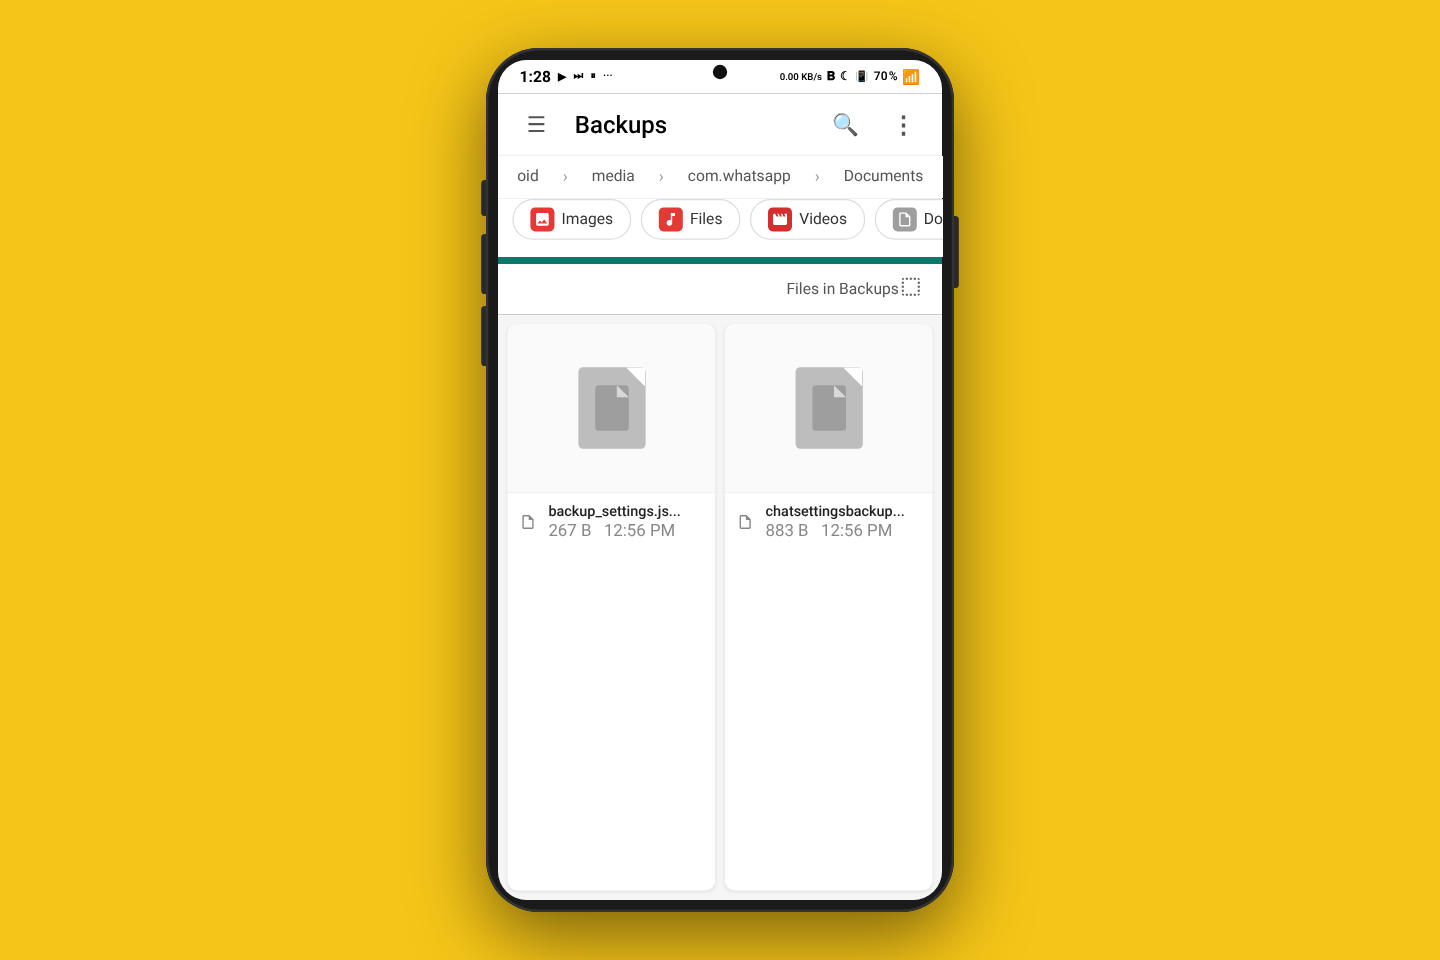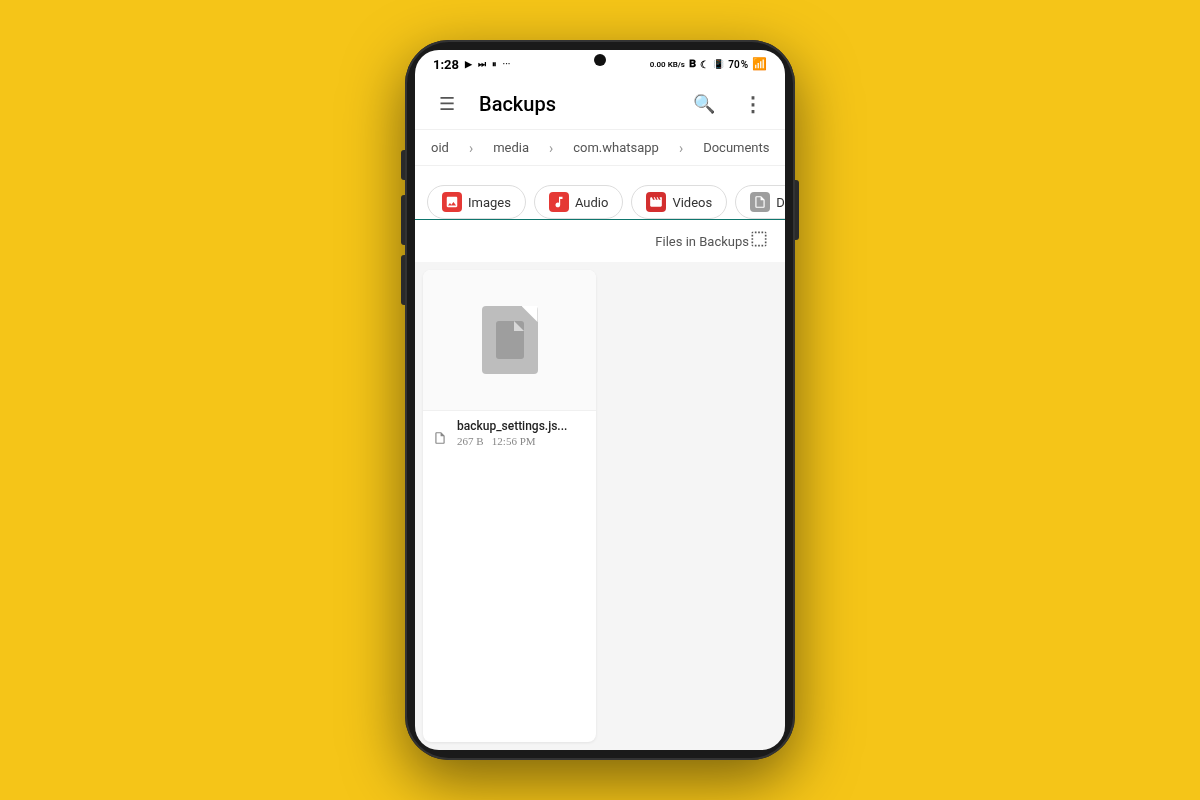--- a/index.html
+++ b/index.html
@@ -137,25 +137,25 @@
     .breadcrumb-sep {
       color: #999;
       font-size: 14px;
     }
 
     
     .filter-bar {
       background: #fff;
       height: 54px;
       display: flex;
-      align-items: flex-end;
+      align-items: flex-start;
       padding: 0 12px;
       gap: 8px;
       overflow-x: auto;
-      border-bottom: 1px solid #0f766e;
+      border-bottom: 6px solid #0f766e;
       scrollbar-width: none;
     }
 
     .filter-bar::-webkit-scrollbar { display: none; }
 
     .chip {
       display: flex;
       align-items: center;
       gap: 6px;
       padding: 6px 14px;
@@ -253,21 +253,21 @@
       right: 0;
       width: 16px;
       height: 16px;
       background: #fff;
       clip-path: polygon(0 0, 100% 100%, 100% 0);
     }
 
     .file-info {
       padding: 8px 10px;
       display: flex;
-      align-items: flex-end;
+      align-items: center;
       gap: 8px;
       border-top: 1px solid #f0f0f0;
     }
 
     .file-info-icon {
       width: 16px;
       height: 16px;
       color: #888;
       font-size: 14px;
       flex-shrink: 0;
@@ -282,24 +282,23 @@
     .file-name {
       font-size: 12px;
       color: #222;
       font-weight: 500;
       white-space: nowrap;
       overflow: hidden;
       text-overflow: ellipsis;
     }
 
     .file-meta {
-      font-size: 11px;
+      font-size: 14px;
       color: #888;
       margin-top: 2px;
-      font-family: Liberation Serif, serif;
     }
 
     
     .phone-btn-right {
       position: absolute;
       right: -4px;
       top: 140px;
       width: 4px;
       height: 60px;
       background: #2a2a2a;
@@ -413,21 +412,21 @@
             </svg>
         </div>
         <span>Images</span>
       </div>
       <div class="chip">
         <div class="chip-icon audio">
           <svg width="14" height="14" viewBox="0 0 24 24" fill="white">
               <path d="M12 3v10.55c-.59-.34-1.27-.55-2-.55-2.21 0-4 1.79-4 4s1.79 4 4 4 4-1.79 4-4V7h4V3h-6z"></path>
             </svg>
         </div>
-        <span>Audio</span>
+        <span>Files</span>
       </div>
       <div class="chip">
         <div class="chip-icon videos">
           <svg width="14" height="14" viewBox="0 0 24 24" fill="white">
               <path d="M18 4l2 4h-3l-2-4h-2l2 4h-3l-2-4H8l2 4H7L5 4H4c-1.1 0-1.99.9-1.99 2L2 18c0 1.1.9 2 2 2h16c1.1 0 2-.9 2-2V4h-4z"></path>
             </svg>
         </div>
         <span>Videos</span>
       </div>
       <div class="chip">
@@ -470,18 +469,43 @@
             <div class="file-name">backup_settings.js...</div>
             <div class="file-meta">
               <span>267 B</span>
               &nbsp;
               <span>12:56 PM</span>
             </div>
           </div>
         </div>
       </div>
 
+      <div class="file-card">
+        <div class="file-preview">
+          <div class="file-doc-icon">
+            <svg width="32" height="40" viewBox="0 0 32 40" fill="none">
+              <rect width="28" height="38" x="2" y="1" rx="3" fill="#9E9E9E"></rect>
+              <path d="M20 1 L30 11 L20 11 Z" fill="white" opacity="0.6"></path>
+            </svg>
+          </div>
+        </div>
+        <div class="file-info">
+          <div class="file-info-icon">
+            <svg width="14" height="14" viewBox="0 0 24 24" fill="#888">
+                <path d="M14 2H6c-1.1 0-2 .9-2 2v16c0 1.1.9 2 2 2h12c1.1 0 2-.9 2-2V8l-6-6zm4 18H6V4h7v5h5v11z"></path>
+              </svg>
+          </div>
+          <div class="file-details">
+            <div class="file-name">chatsettingsbackup...</div>
+            <div class="file-meta">
+              <span>883 B</span>
+              &nbsp;
+              <span>12:56 PM</span>
+            </div>
+          </div>
+        </div>
+      </div>
 
 
 
     </div>
   </div>
 </div>
 
 </body></html>

